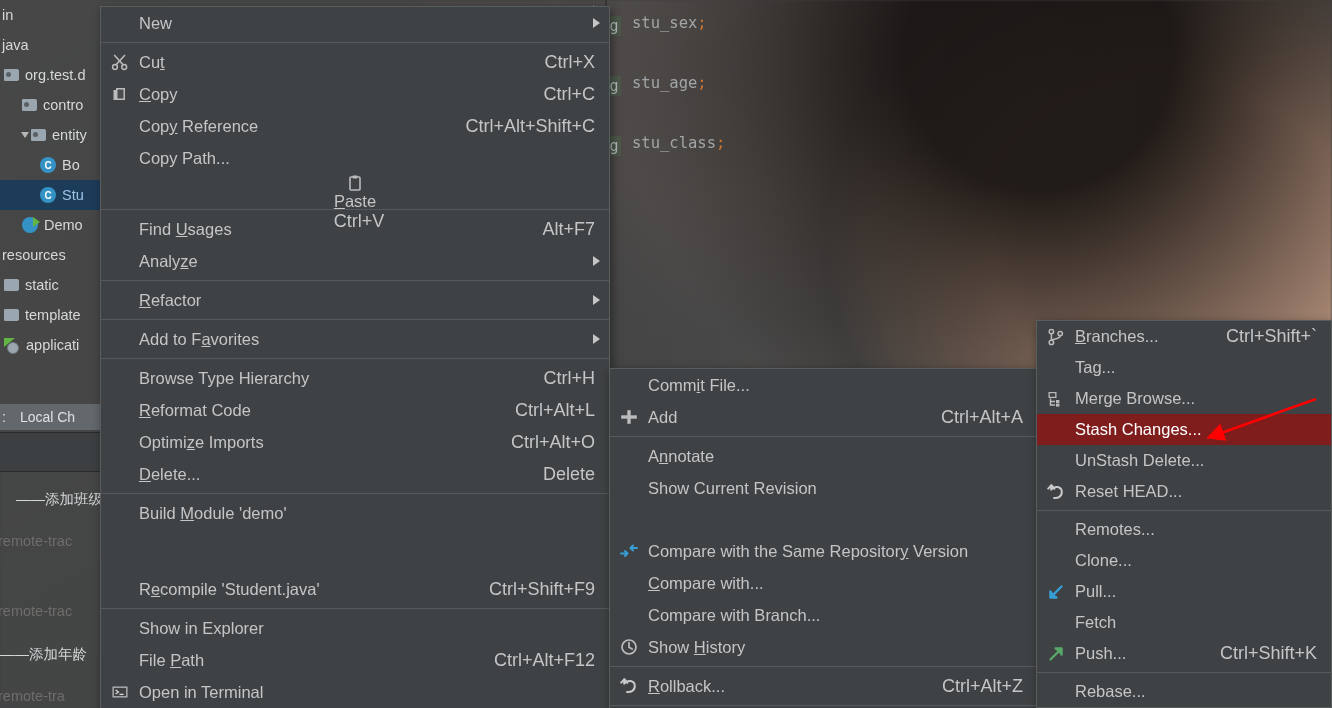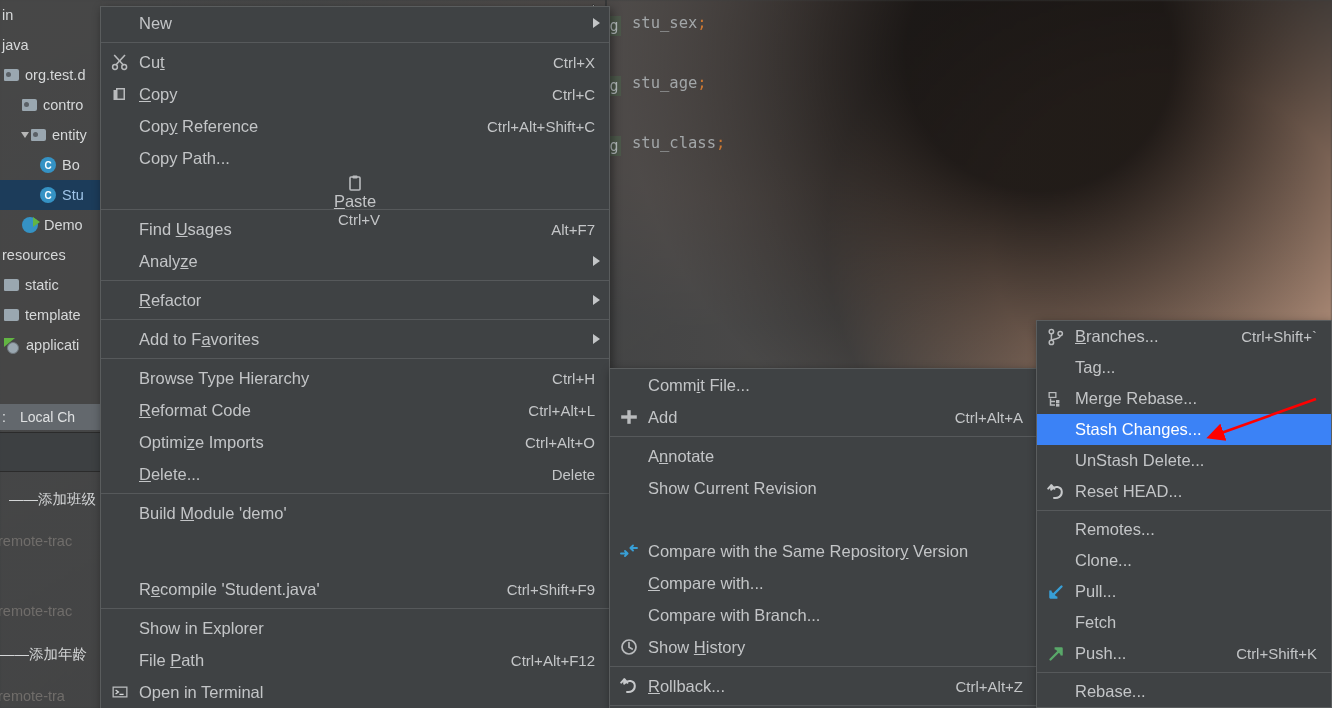--- a/index.html
+++ b/index.html
@@ -147,30 +147,30 @@
   .mi {
     position: relative;
     display: flex; align-items: center;
     height: 32px;
     color: #c3c5c7;
     font-size: 16.5px;
     white-space: nowrap;
     cursor: default;
     box-sizing: border-box;
   }
-  .mi.hl { background: #3b82f6; color: #ffffff; }
+  .mi.hl { background: #7f1d1d; color: #ffffff; }
   .mi .icon-slot {
     width: 38px; flex: none;
     display: flex; align-items: center; justify-content: center;
   }
   .mi .label { flex: 1 1 auto; }
   .mi .label u { text-decoration: underline; }
   .mi .accel {
     margin-left: 22px; padding-right: 14px;
-    color: #c3c5c7; font-size: 15px;
+    color: #c3c5c7; font-size: 18px;
   }
   .mi .sub-arrow {
     position: absolute; right: 9px; top: 50%;
     width: 0; height: 0; margin-top: -5px;
     border-left: 7px solid #c3c5c7;
     border-top: 5px solid transparent; border-bottom: 5px solid transparent;
   }
   .mi.hl .sub-arrow { border-left-color: #ffffff; }
   .sep { height: 1px; background: #56595b; margin: 3px 0; }
 
@@ -254,21 +254,21 @@
         </div>
       </div>
   </div>
   <div class="local-changes-bar">
     <span class="lc-colon">:</span>
     <span>Local Ch</span>
   </div>
   <div class="bottom-panel"></div>
   <div class="log-area">
     <div id="log-list">
-        <div class="log-line" style="top: 20px; left: 9px;">——添加班级</div>
+        <div class="log-line" style="top: 20px; left: 16px;">——添加班级</div>
         <div class="log-line dim" style="top: 63px; left: -2px;">remote-trac</div>
         <div class="log-line dim" style="top: 133px; left: -2px;">remote-trac</div>
         <div class="log-line" style="top: 175px; left: 0px;">——添加年龄</div>
         <div class="log-line dim" style="top: 218px; left: -2px;">remote-tra</div>
       </div>
   </div>
 
   <svg class="cursor" viewBox="0 0 12 18">
     <path d="M1,1 L1,14 L4.2,11.2 L6.2,16 L8.2,15.1 L6.3,10.5 L10.3,10.3 Z" fill="#ffffff" stroke="#3a3a3a" stroke-width="1"></path>
   </svg>
@@ -518,21 +518,21 @@
           <span class="ic">
             <svg width="18" height="18" viewBox="0 0 18 18">
               <rect x="1.5" y="2" width="8" height="6" fill="#b9bbbd"></rect>
               <rect x="2.8" y="3.2" width="5.4" height="3.6" fill="#3f4244"></rect>
               <path d="M3.5,8.5 L3.5,15 L8,15 M3.5,11.5 L8,11.5" fill="none" stroke="#b9bbbd" stroke-width="1.5"></path>
               <rect x="9" y="10" width="3.4" height="3" fill="#b9bbbd"></rect>
               <rect x="9" y="13.6" width="3.4" height="3" fill="#b9bbbd"></rect>
             </svg>
           </span>
         </span>
-        <span class="label">Merge Rebase...</span>
+        <span class="label">Merge Browse...</span>
       </div>
       <div class="mi hl" style="height: 31px;">
         <span class="icon-slot"></span>
         <span class="label">Stash Changes...</span>
       </div>
       <div class="mi" style="height: 31px;">
         <span class="icon-slot"></span>
         <span class="label">UnStash Delete...</span>
       </div>
       <div class="mi" style="height: 31px;">

